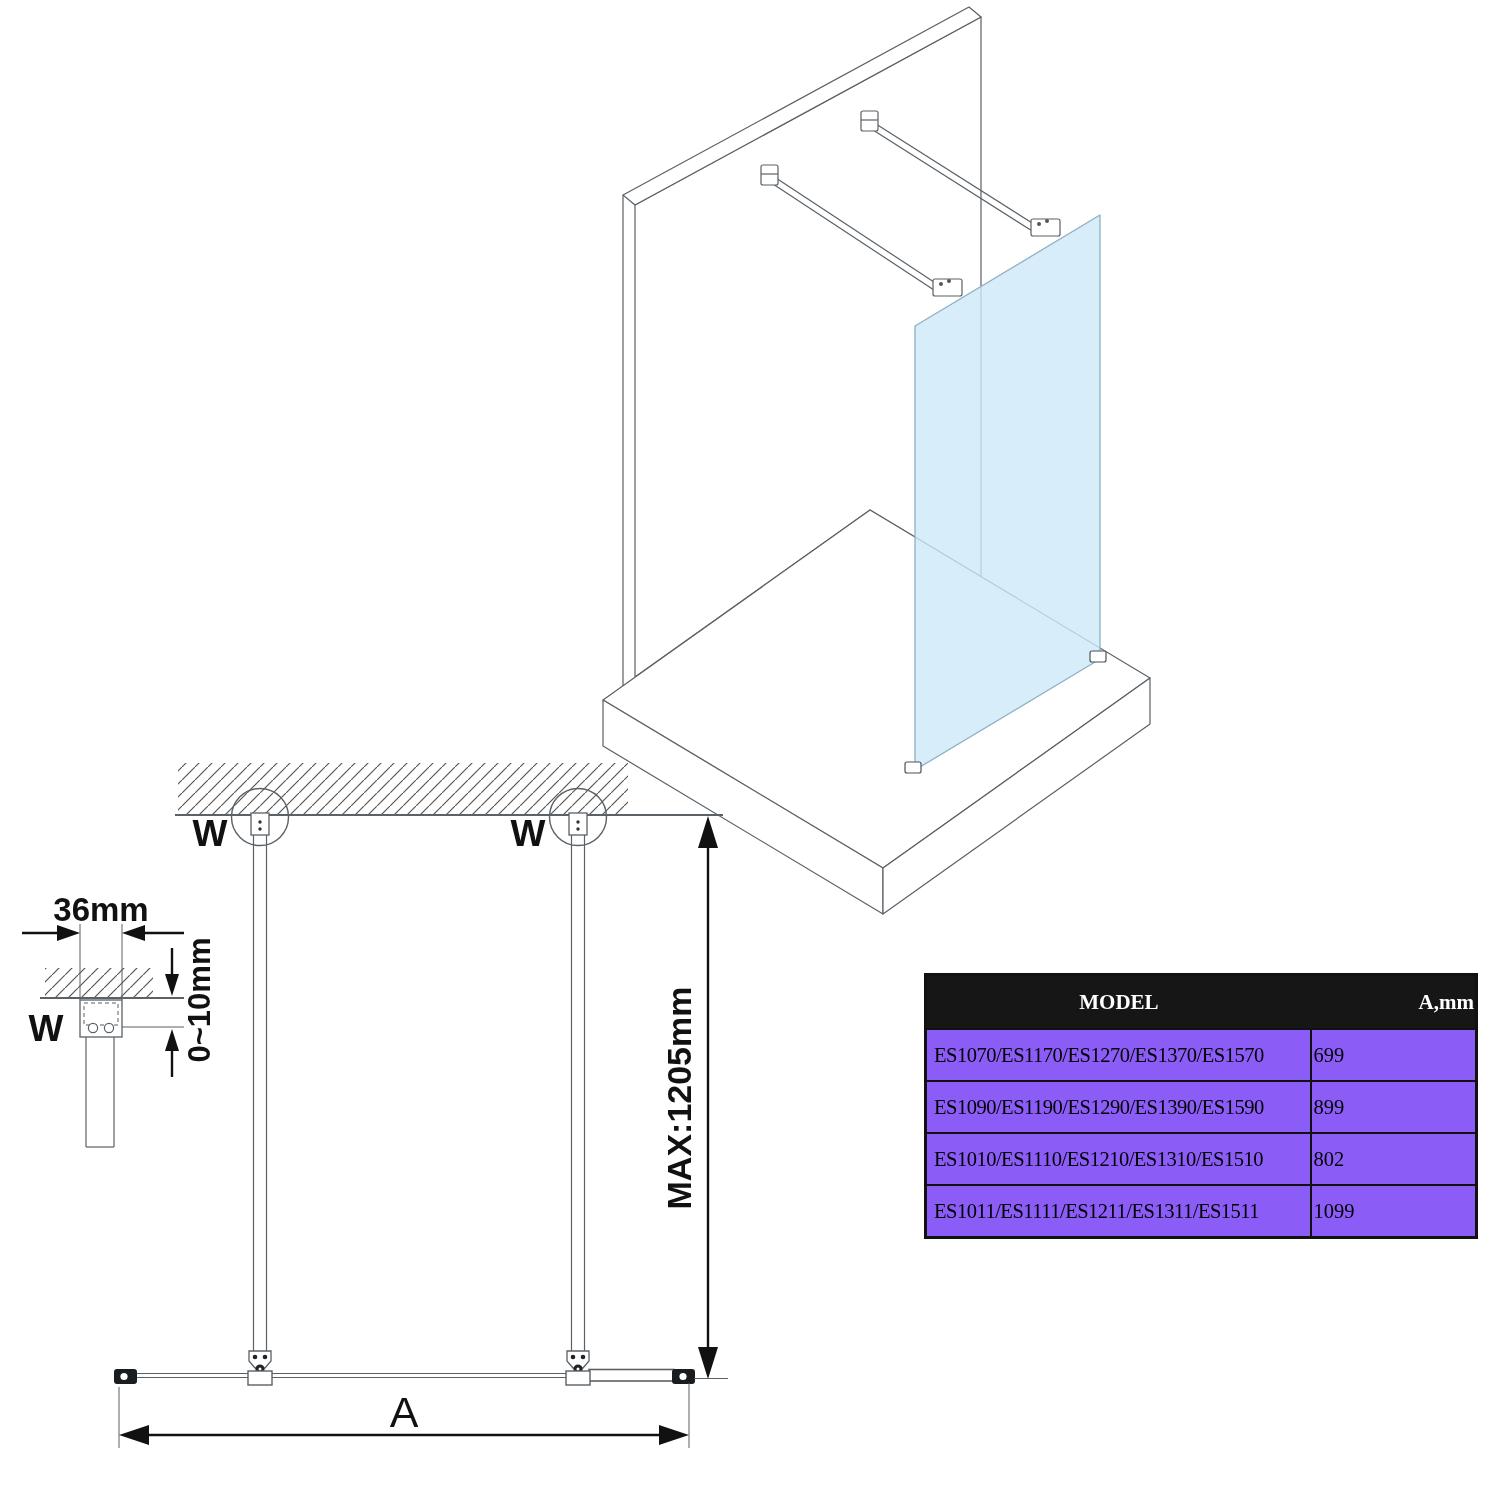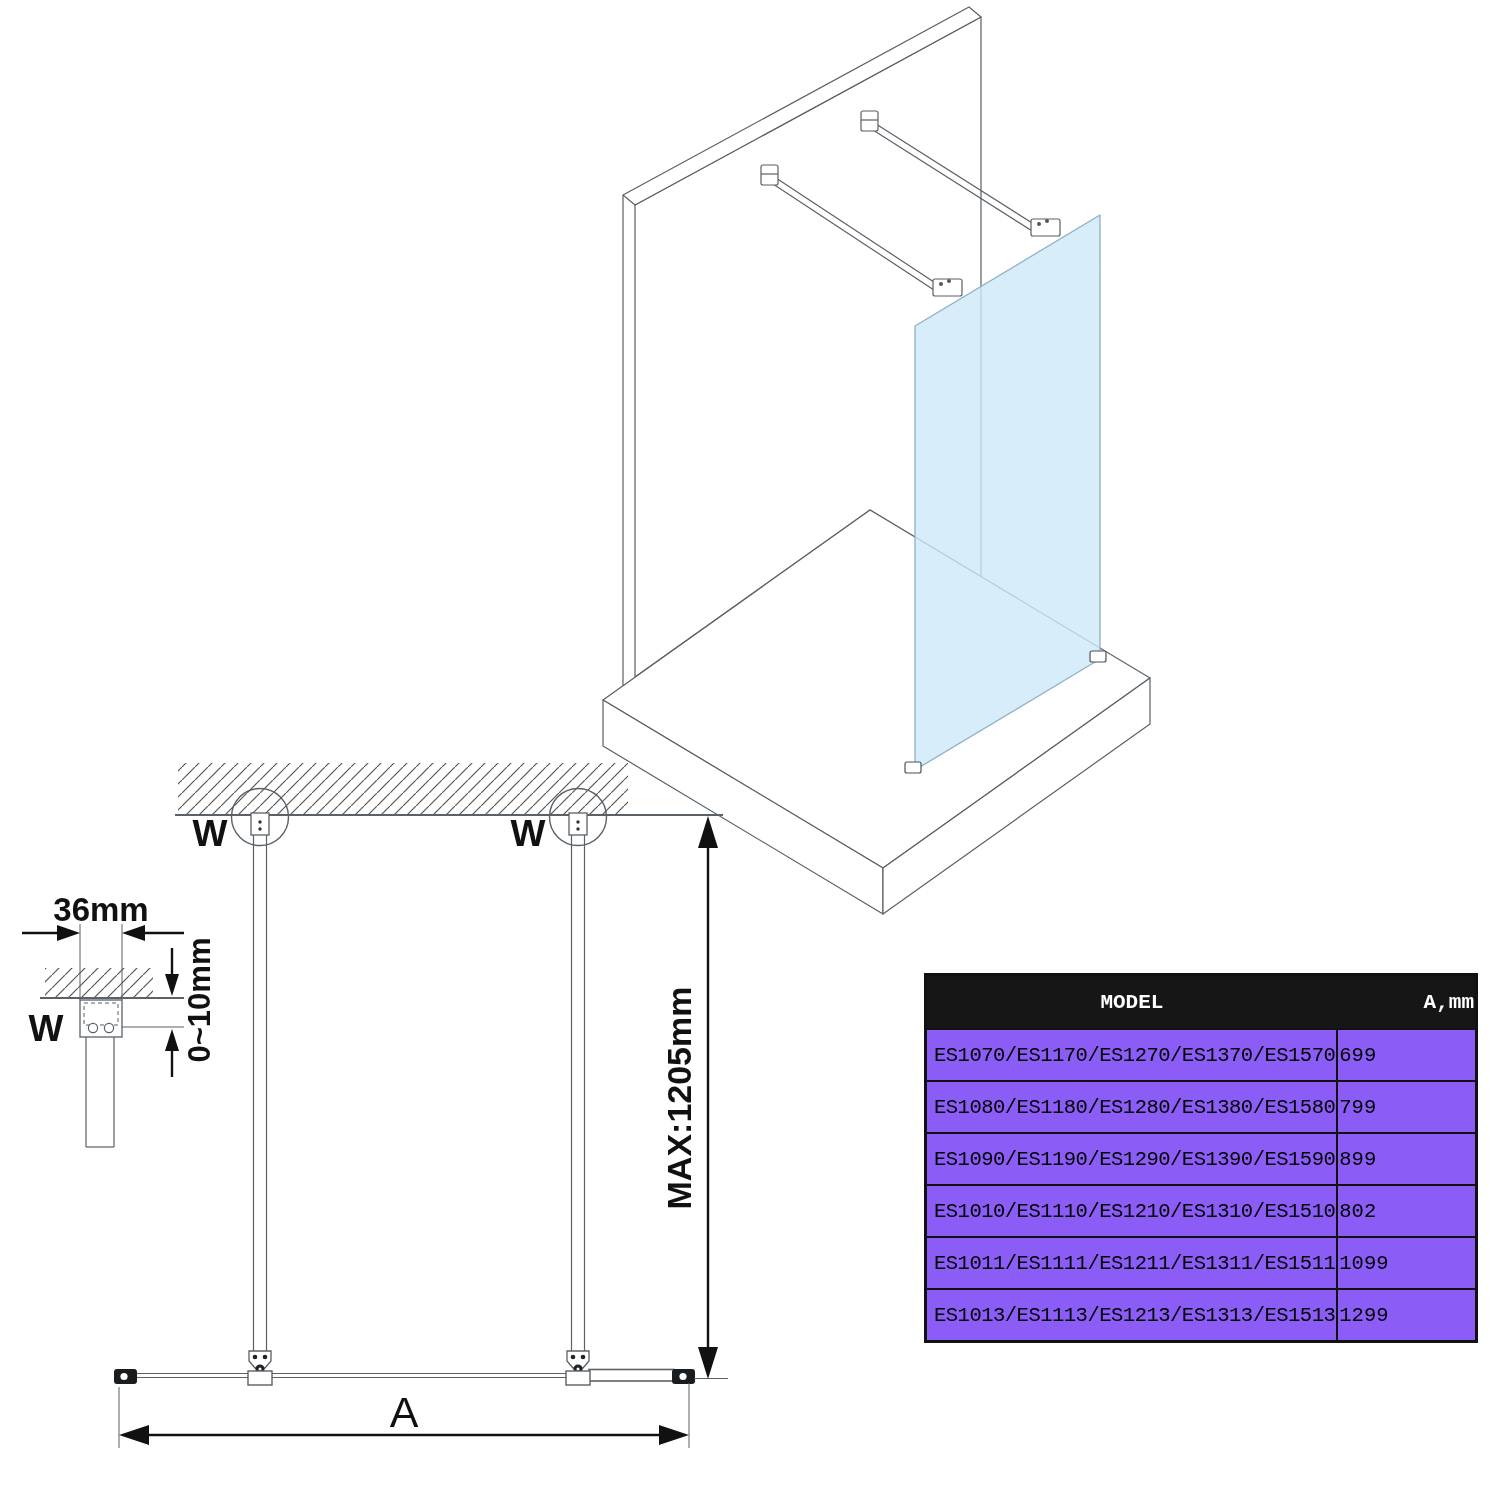--- a/index.html
+++ b/index.html
@@ -8,21 +8,21 @@
     font-family:"Liberation Sans", sans-serif;
     --line:#5a6167;--dark:#1a1d20;--glass:#cde9f8;
   }
   svg{position:absolute;left:0;top:0;}
   svg text{fill:#111;}
   .lbl-bold{font-weight:bold;}
   
   #spec-table{
     position:absolute;left:924px;top:973px;width:554px;
     border:3px solid #111;border-collapse:collapse;background:#fff;
-    font-family:Liberation Mono, monospace;
+    font-family:Liberation Serif, serif;
   }
   #spec-table th{
     background:#161616;color:#fff;font-size:21px;font-weight:bold;
     height:50px;border:1px solid #161616;
   }
   #spec-table th.col-model{width:384px;}
   #spec-table th.col-a{width:166px;text-align:right;}
   #spec-table td{
     border:2px solid #111;font-size:20.5px;color:#000;height:48px;
     background:#8b5cf6;white-space:nowrap;
@@ -199,35 +199,27 @@
       <th class="col-model">MODEL</th>
       <th class="col-a">A,mm</th>
     </tr>
   </thead>
   <tbody id="spec-table-body">
         <tr>
           <td class="cell-model">ES1070/ES1170/ES1270/ES1370/ES1570</td>
           <td class="cell-a">699</td>
         </tr>
         <tr>
-          <td class="cell-model">ES1080/ES1180/ES1280/ES1380/ES1580</td>
-          <td class="cell-a">799</td>
-        </tr>
-        <tr>
           <td class="cell-model">ES1090/ES1190/ES1290/ES1390/ES1590</td>
           <td class="cell-a">899</td>
         </tr>
         <tr>
           <td class="cell-model">ES1010/ES1110/ES1210/ES1310/ES1510</td>
           <td class="cell-a">802</td>
         </tr>
         <tr>
           <td class="cell-model">ES1011/ES1111/ES1211/ES1311/ES1511</td>
           <td class="cell-a">1099</td>
         </tr>
-        <tr>
-          <td class="cell-model">ES1013/ES1113/ES1213/ES1313/ES1513</td>
-          <td class="cell-a">1299</td>
-        </tr>
       </tbody>
 </table>
 
 </div>
 
 </body></html>

